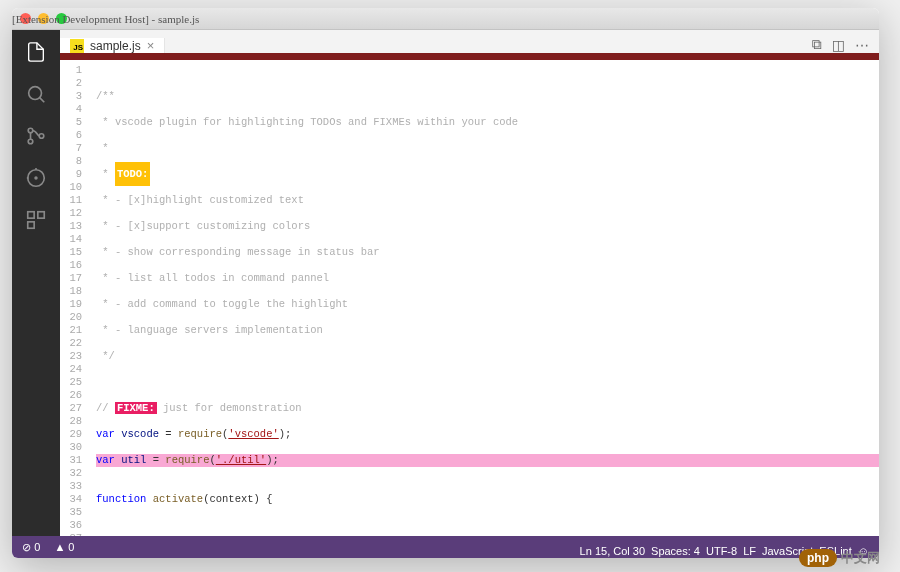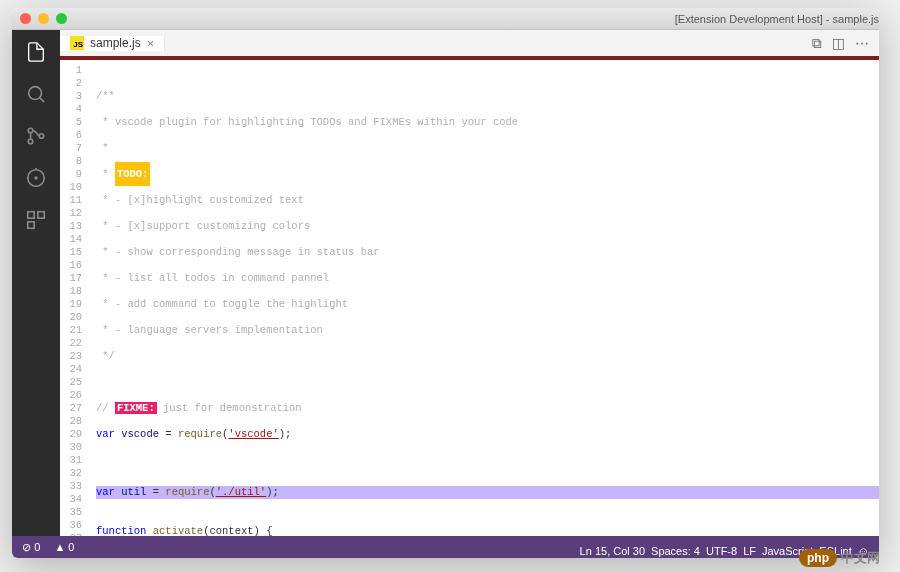--- a/index.html
+++ b/index.html
@@ -2,45 +2,45 @@
 <html><head>
 <meta charset="utf-8">
 <style>
 * { margin: 0; padding: 0; box-sizing: border-box; }
 body { font-family: -apple-system, BlinkMacSystemFont, "Segoe UI", sans-serif; background: #f0f0f0; width: 900px; height: 572px; position: relative; }
 .window { position: absolute; top: 8px; left: 12px; width: 867px; height: 550px; background: #fff; border-radius: 6px; box-shadow: 0 10px 40px rgba(0,0,0,0.25); overflow: hidden; display: flex; flex-direction: column; }
 .titlebar { height: 22px; background: linear-gradient(#e8e8e8,#d6d6d6); display: flex; align-items: center; padding: 0 8px; border-bottom: 1px solid #c3c3c3; position: relative; }
 .traffic { display: flex; gap: 7px; }
 .tl { width: 11px; height: 11px; border-radius: 50%; }
 .tl.r { background: #ff5f56; } .tl.y { background: #ffbd2e; } .tl.g { background: #27c93f; }
-.title { position: absolute; left: 0; right: 0; text-align: right; font-size: 11px; color: #555; pointer-events: none; }
+.title { position: absolute; left: 0; right: 0; text-align: left; font-size: 11px; color: #555; pointer-events: none; font-family: Liberation Serif, serif; }
 .body { flex: 1; display: flex; overflow: hidden; }
 .activitybar { width: 48px; background: #2c2c2c; display: flex; flex-direction: column; align-items: center; padding-top: 10px; gap: 18px; }
 .actbtn { width: 24px; height: 24px; color: #888; cursor: pointer; display: flex; align-items: center; justify-content: center; }
 .actbtn.active { color: #fff; }
 .actbtn svg { width: 22px; height: 22px; }
 .main { flex: 1; display: flex; flex-direction: column; background: #fff; }
-.tabbar { height: 30px; background: #f3f3f3; display: flex; align-items: center; border-bottom: 4px solid #7f1d1d; }
+.tabbar { height: 30px; background: #f3f3f3; display: flex; align-items: flex-end; border-bottom: 7px solid #7f1d1d; }
 .tab { display: flex; align-items: center; gap: 6px; padding: 0 10px; background: #fff; border-right: 1px solid #e5e5e5; font-size: 12px; color: #333; cursor: pointer; }
 .jsicon { width: 14px; height: 14px; background: #f7df1e; font-size: 8px; font-weight: bold; display: flex; align-items: flex-end; justify-content: flex-end; padding: 1px; color: #000; }
 .tab-close { font-size: 13px; color: #888; cursor: pointer; }
 .tabactions { margin-left: auto; display: flex; align-items: center; gap: 10px; padding: 0 10px; color: #666; }
 .tabactions span { cursor: pointer; font-size: 14px; }
 .editor { flex: 1; display: flex; overflow: hidden; font-family: Menlo, Monaco, "Courier New", monospace; font-size: 10.5px; line-height: 13px; }
 .gutter { width: 30px; text-align: right; padding: 4px 8px 4px 0; color: #aaa; background: #fff; user-select: none; }
 .code { flex: 1; padding: 4px 0 4px 6px; white-space: pre; color: #333; overflow: hidden; position: relative; }
 .lines div, .gutter div { height: 13px; }
 .c-comment { color: #b0b0b0; }
 .c-fn { color: #795e26; }
 .c-str { color: #a31515; text-decoration: underline; }
 .c-id { color: #001080; }
 .c-let { color: #0000ff; }
 .hl-todo { background: #ffc107; color: #fff; padding: 6px 2px; font-weight: bold; }
 .hl-fixme { background: #e91e63; color: #fff; padding: 0 2px; font-weight: bold; }
-.line-hl { background: #c4b5fd; display: inline-block; width: 100%; margin-top: 32px; }
+.line-hl { background: #f9a8d4; display: inline-block; width: 100%; }
 .statusbar { height: 22px; background: #5a3d7a; color: #fff; display: flex; align-items: center; font-size: 11px; padding: 0 10px; gap: 14px; }
 .statusbar .right { margin-left: auto; display: flex; gap: 6px; margin-top: 8px; }
 .statusbar span { cursor: pointer; white-space: nowrap; }
 .overlay-logo { position: absolute; bottom: 5px; right: 20px; display: flex; align-items: center; gap: 4px; font-size: 14px; font-weight: bold; }
 .php-pill { background: #a16207; color: #fff; border-radius: 14px; padding: 2px 8px; font-size: 12px; font-weight: bold; }
 .cn-text { color: #888; font-size: 13px; }
 </style>
 </head>
 <body>
 

